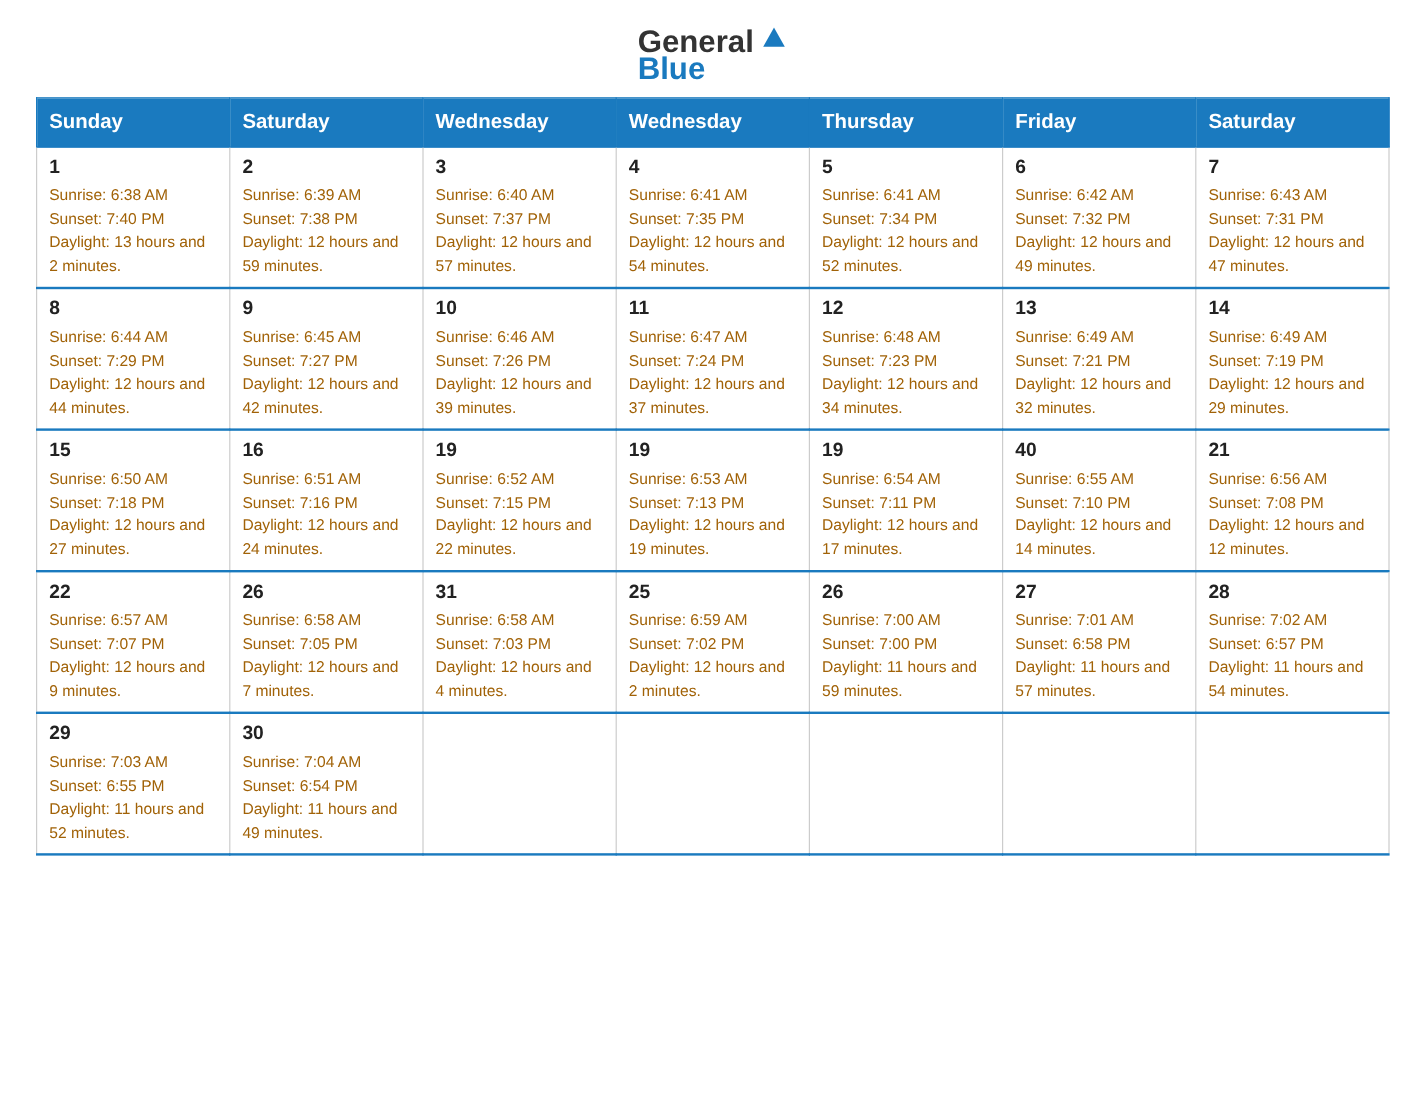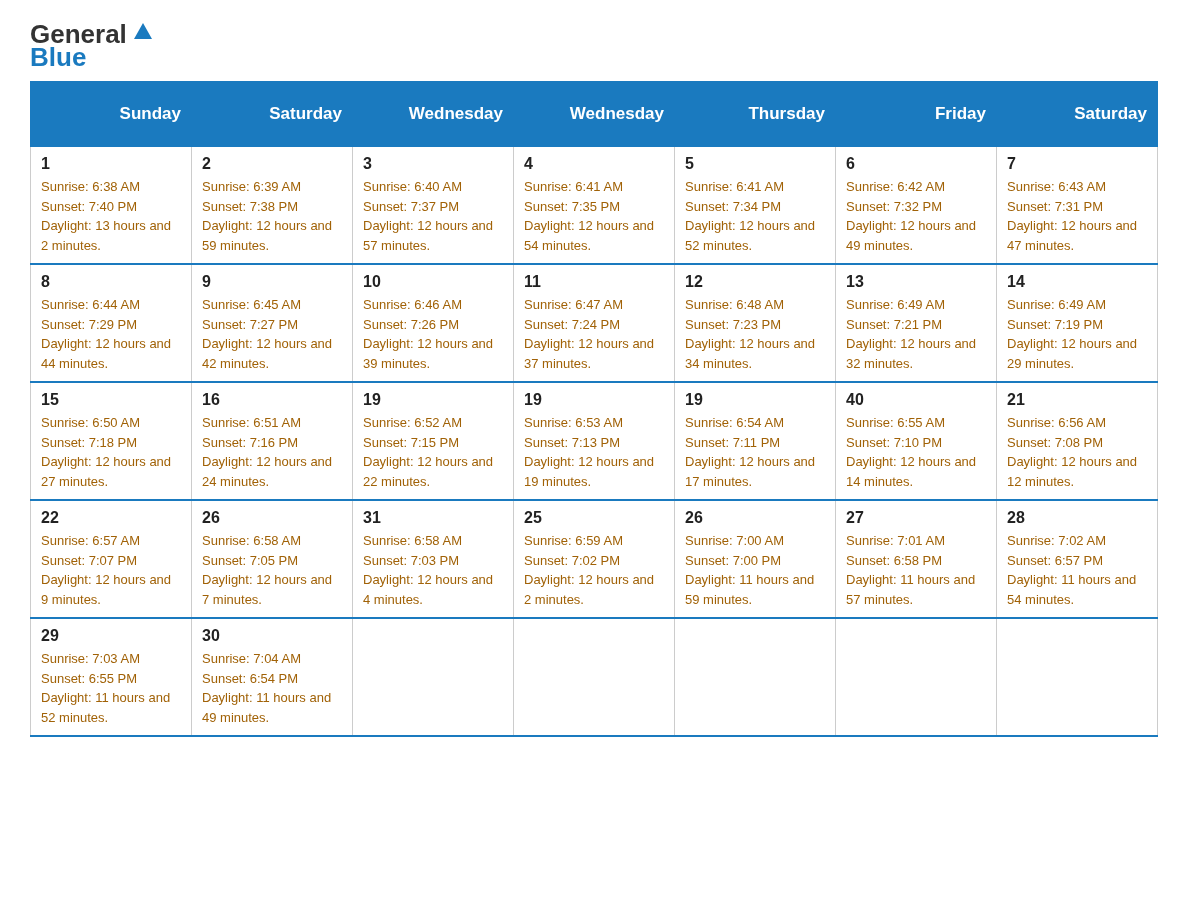--- a/index.html
+++ b/index.html
@@ -5,21 +5,21 @@
     * { margin: 0; padding: 0; box-sizing: border-box; }
     body {
       font-family: Arial, sans-serif;
       background: #fff;
       width: 1188px;
       min-height: 918px;
       padding: 20px 30px;
     }
     .header-top {
       display: flex;
-      justify-content: flex-start;
+      justify-content: center;
       align-items: flex-start;
       margin-bottom: 10px;
     }
     .logo {
       display: flex;
       align-items: center;
       gap: 4px;
     }
     .title-block {
       text-align: right;
@@ -37,22 +37,22 @@
     .calendar-table {
       width: 100%;
       border-collapse: collapse;
       margin-top: 10px;
     }
     .calendar-table thead tr th {
       background-color: #1a7abf;
       color: #fff;
       font-size: 17px;
       font-weight: bold;
-      padding: 22px 10px;
-      text-align: right;
+      padding: 10px 10px;
+      text-align: left;
       border: 1px solid #1a7abf;
     }
     .calendar-table tbody tr td {
       vertical-align: top;
       padding: 8px 10px;
       font-size: 13px;
       color: #333;
       border: 1px solid #ccc;
       width: calc(100% / 7);
       min-height: 100px;

